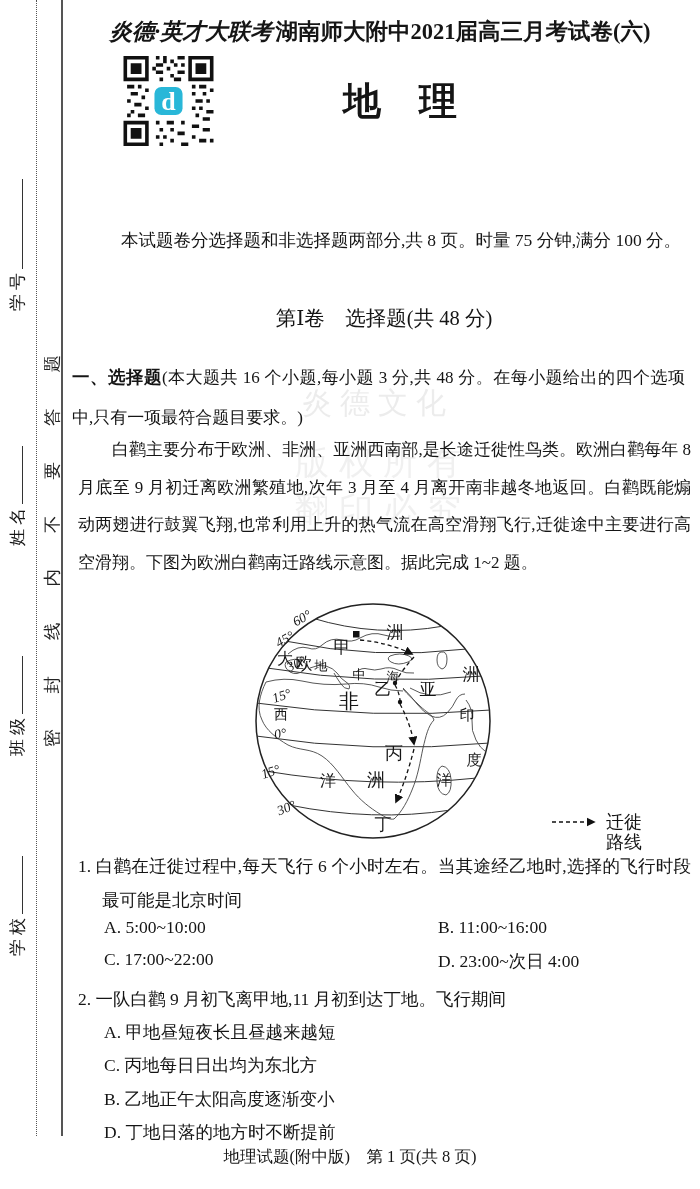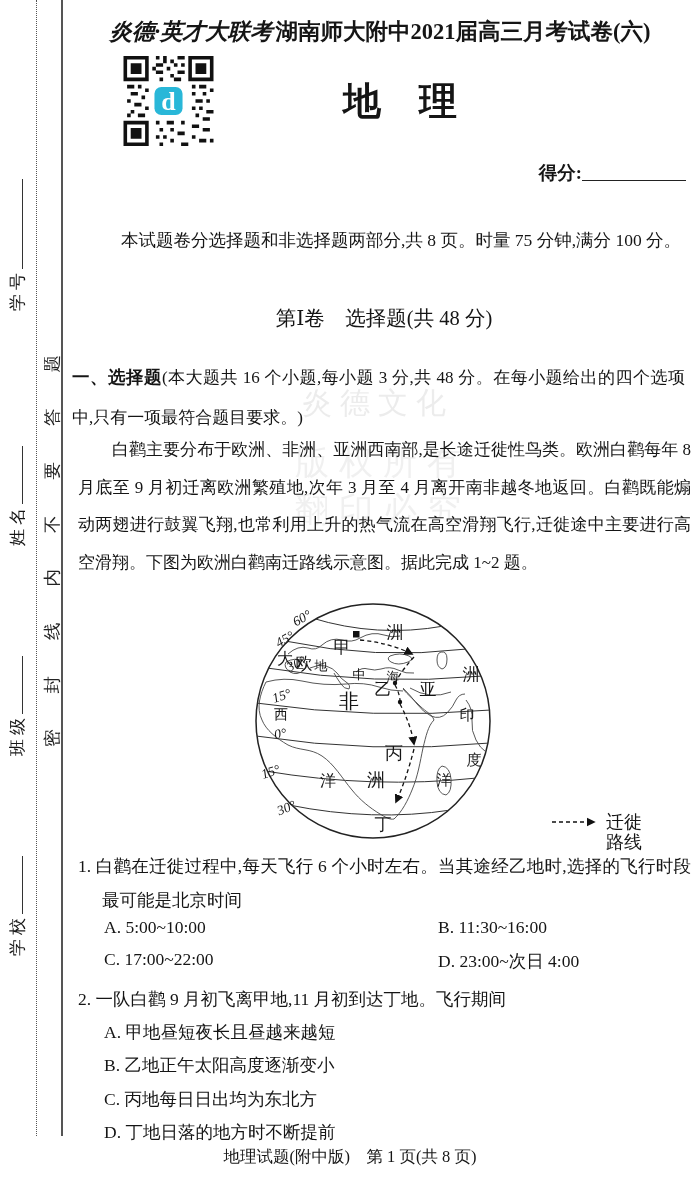--- a/index.html
+++ b/index.html
@@ -82,21 +82,20 @@
       <path d="M0,0h7v7h-7z M1,1v5h5v-5z M2,2h3v3h-3z"></path>
       <path d="M18,0h7v7h-7z M19,1v5h5v-5z M20,2h3v3h-3z"></path>
       <path d="M0,18h7v7h-7z M1,19v5h5v-5z M2,20h3v3h-3z"></path>
     </g>
     <path fill="#111" d="M9,0h1v1H9z M11,0h1v2h-1z M13,1h1v1h-1z M15,0h2v1h-2z M9,2h2v1h-2z M14,2h1v1h-1z M16,2h1v1h-1z M8,3h1v1H8z M12,3h1v1h-1z M15,4h2v1h-2z M9,4h2v1h-2z M13,5h1v1h-1z M10,6h1v1h-1z M14,6h2v1h-2z M1,8h2v1H1z M4,8h1v1H4z M6,9h1v1H6z M2,10h2v1H2z M5,11h1v1H5z M1,12h1v1H1z M3,13h2v1H3z M6,14h1v1H6z M2,15h1v1H2z M4,16h2v1H4z M1,16h1v1H1z M19,8h1v1h-1z M21,8h2v1h-2z M24,9h1v1h-1z M19,10h1v1h-1z M22,10h1v1h-1z M20,12h2v1h-2z M23,12h1v1h-1z M19,14h1v1h-1z M21,14h1v1h-1z M23,15h2v1h-2z M20,16h1v1h-1z M22,17h2v1h-2z M9,18h1v1H9z M12,18h2v1h-2z M16,18h1v1h-1z M19,19h2v1h-2z M10,20h1v1h-1z M13,20h1v1h-1z M15,21h2v1h-2z M22,20h2v1h-2z M9,22h1v1H9z M11,22h1v1h-1z M19,22h1v1h-1z M21,23h2v1h-2z M13,23h1v1h-1z M16,24h2v1h-2z M10,24h1v1h-1z M24,23h1v1h-1z"></path>
     <rect x="8.6" y="8.6" width="7.8" height="7.8" rx="1.9" fill="#29b7d8"></rect>
     <text x="12.5" y="14.9" font-size="7.2" font-weight="bold" fill="#fff" text-anchor="middle">d</text>
   </svg>
 
   <div class="abs subject">地　理</div>
-  <div class="abs score"><span>得分:</span><span class="score-line"></span></div>
 
   <div class="abs intro">本试题卷分选择题和非选择题两部分,共 8 页。时量 75 分钟,满分 100 分。</div>
 
   <div class="abs sec-title">第Ⅰ卷　选择题(共 48 分)</div>
   <div class="abs directive"><span class="dir-b">一、选择题</span><span>(本大题共 16 个小题,每小题 3 分,共 48 分。在每小题给出的四个选项中,只有一项最符合题目要求。)</span></div>
 
   <div class="abs passage">白鹳主要分布于欧洲、非洲、亚洲西南部,是长途迁徙性鸟类。欧洲白鹳每年 8 月底至 9 月初迁离欧洲繁殖地,次年 3 月至 4 月离开南非越冬地返回。白鹳既能煽动两翅进行鼓翼飞翔,也常利用上升的热气流在高空滑翔飞行,迁徙途中主要进行高空滑翔。下图为欧洲白鹳南迁路线示意图。据此完成 1~2 题。</div>
 
   <svg class="abs figure" width="438" height="258" viewBox="0 0 438 258" font-family="Liberation Serif, DejaVu Serif, serif">
     <defs>
@@ -182,30 +181,30 @@
       <path d="M300,226 L342,226" stroke="#111" stroke-width="1.3" stroke-dasharray="4 3" marker-end="url(#arw)"></path>
       <text x="354" y="232" font-size="18">迁徙</text>
       <text x="354" y="252" font-size="18">路线</text>
     </g>
   </svg>
 
   <div class="abs question q1">
     <div class="q-line"><span>1.</span> <span>白鹳在迁徙过程中,每天飞行 6 个小时左右。当其途经乙地时,选择的飞行时段最可能是北京时间</span></div>
     <div class="opts2">
       <div>A. 5:00~10:00</div>
-      <div>B. 11:30~16:00</div>
+      <div>B. 11:00~16:00</div>
       <div>C. 17:00~22:00</div>
       <div>D. 23:00~次日 4:00</div>
     </div>
   </div>
 
   <div class="abs question q2">
     <div class="q-line"><span>2.</span> <span>一队白鹳 9 月初飞离甲地,11 月初到达丁地。飞行期间</span></div>
     <div class="opts1">
       <div>A. 甲地昼短夜长且昼越来越短</div>
+      <div>C. 丙地每日日出均为东北方</div>
       <div>B. 乙地正午太阳高度逐渐变小</div>
-      <div>C. 丙地每日日出均为东北方</div>
       <div>D. 丁地日落的地方时不断提前</div>
     </div>
   </div>
 
   <div class="abs footer">地理试题(附中版)　第 1 页(共 8 页)</div>
 </div>
 
 </body></html>

